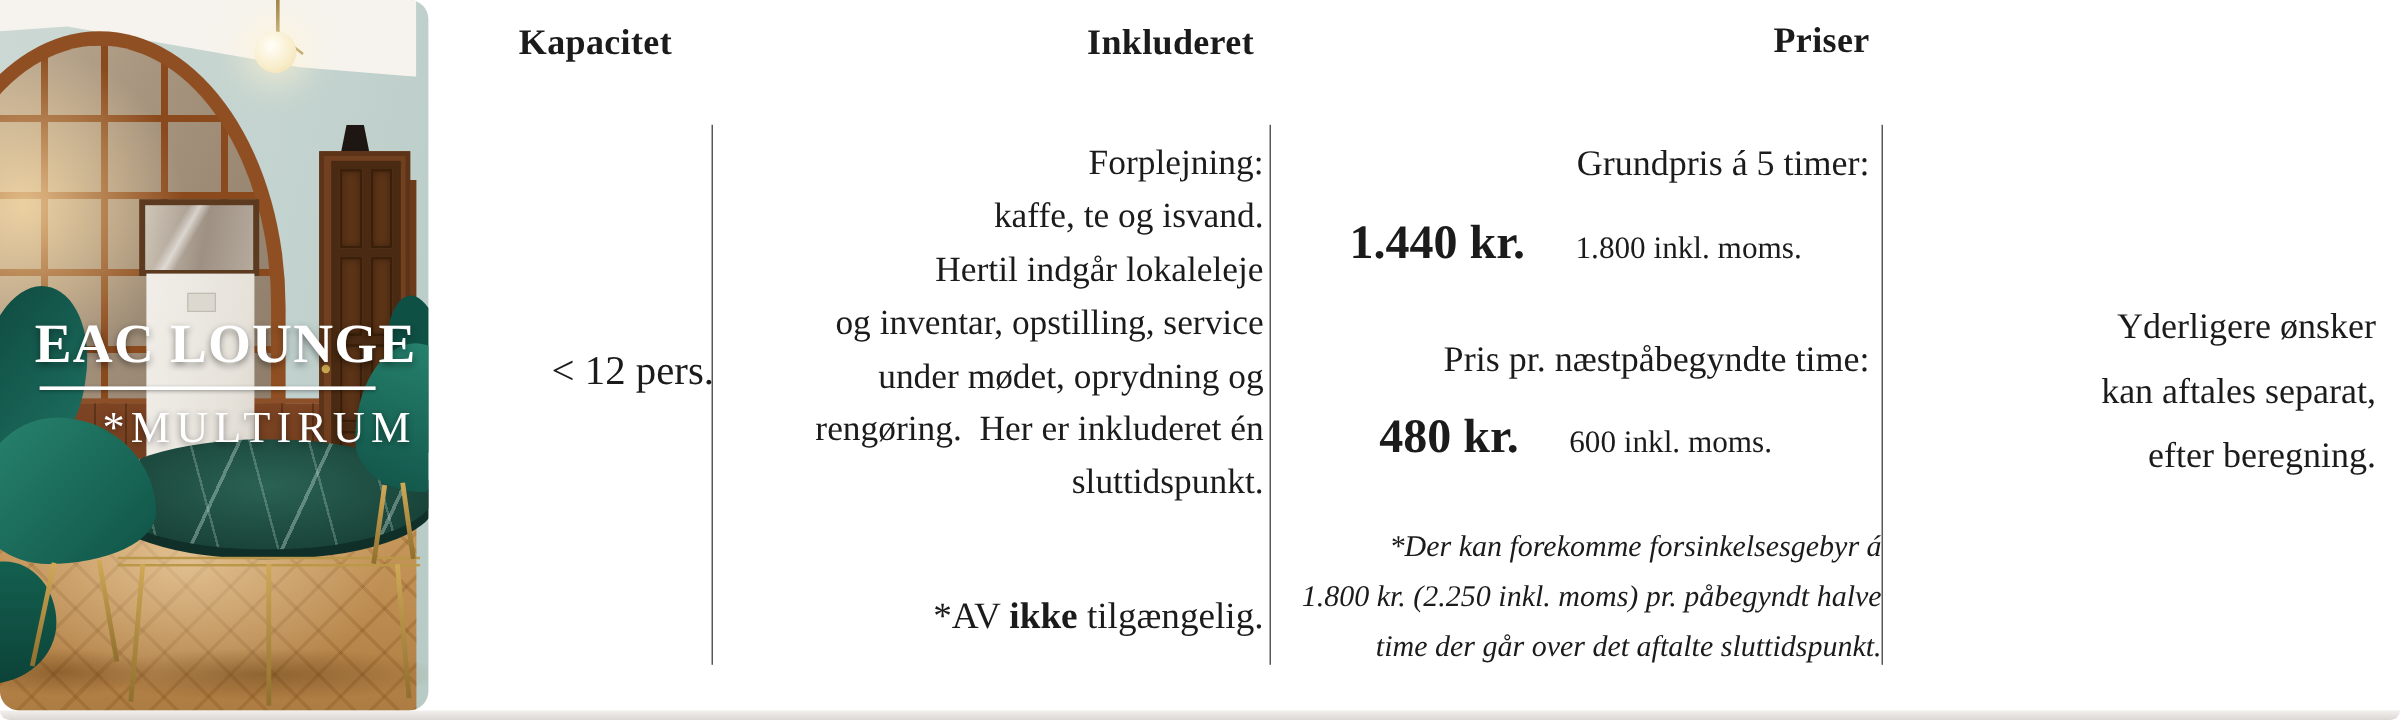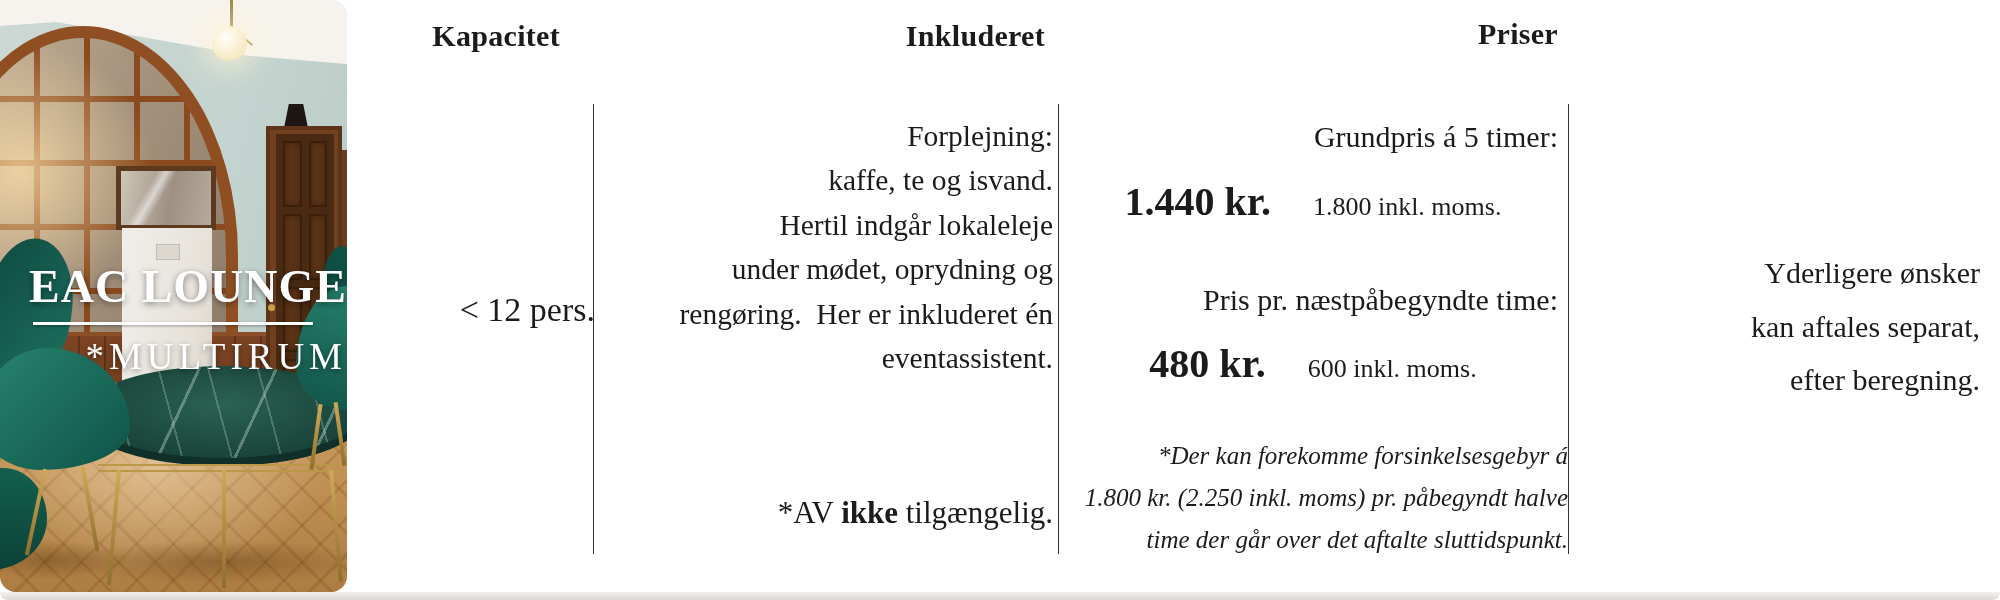--- a/index.html
+++ b/index.html
@@ -12,21 +12,21 @@
   .center { text-align:right; }
   .pre { white-space:pre-wrap; }
 
   
   .bottom-edge { left:0; bottom:0; width:2000px; height:8px;
     background:linear-gradient(to bottom,#f2f0ed,#dbd8d4); border-radius:0 0 10px 10px; }
 
   
   .photo { left:0; top:0; width:347px; height:592px; overflow:hidden;
     border-radius:0 16px 16px 16px;
-    background:linear-gradient(105deg,#ccd8d3 0%,#c3d3cf 55%,#b7cac5 100%); }
+    background:linear-gradient(105deg,#ccd8d3 0%,#c3d3cf 55%,#b7cac5 100%);padding-left:10px; }
   .ceiling { left:0; top:0; width:347px; height:70px; background:#f6f3ee;
     clip-path:polygon(0 0,347px 0,347px 64px,250px 56px,56px 22px,0 26px); }
   .arch { left:-72px; top:26px; width:310px; height:330px; background:#8f4f22;
     border-radius:155px 155px 0 0 / 230px 230px 0 0; }
   .arch-glass { position:absolute; left:12px; right:12px; top:12px; bottom:0;
     border-radius:143px 143px 0 0 / 218px 218px 0 0;
     background-image:
       radial-gradient(circle at 28% 42%, rgba(255,225,170,.75), transparent 48%),
       repeating-linear-gradient(to right, transparent 0 44px, #8a4a1e 44px 50px),
       repeating-linear-gradient(to bottom, transparent 0 58px, #8a4a1e 58px 64px),
@@ -177,23 +177,24 @@
 <div class="abs divider d1"></div>
 <div class="abs divider d2"></div>
 <div class="abs divider d3"></div>
 
 <div class="abs center v-kapacitet">&lt; 12 pers.</div>
 
 <div class="abs center inc-lines">
   <div class="pre">Forplejning:</div>
   <div class="pre">kaffe, te og isvand.</div>
   <div class="pre">Hertil indgår lokaleleje</div>
+  <div class="pre">og inventar, opstilling, service</div>
   <div class="pre">under mødet, oprydning og</div>
   <div class="pre">rengøring.  Her er inkluderet én</div>
-  <div class="pre">eventassistent.</div>
+  <div class="pre">sluttidspunkt.</div>
 </div>
 <div class="abs center av-note pre"><span class="pre">*AV </span><b class="pre">ikke</b><span class="pre"> tilgængelig.</span></div>
 
 <div class="abs center pr-label pr-base-label">Grundpris á 5 timer:</div>
 <div class="abs pr-row pr-row-1">
   <span class="pr-price">1.440 kr.</span>
   <span class="pr-vat">1.800 inkl. moms.</span>
 </div>
 <div class="abs center pr-label pr-hour-label">Pris pr. næstpåbegyndte time:</div>
 <div class="abs pr-row pr-row-2">

